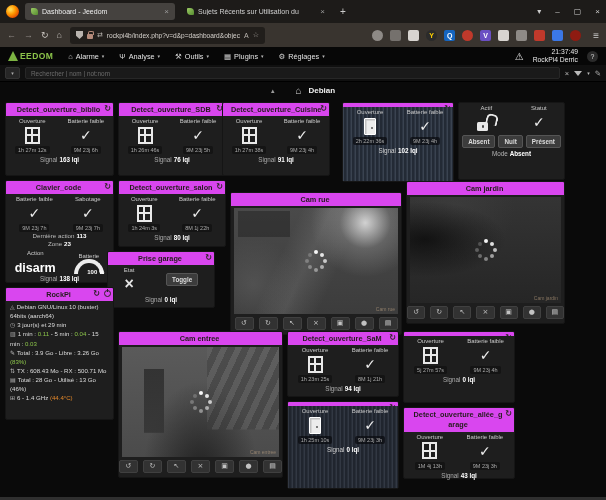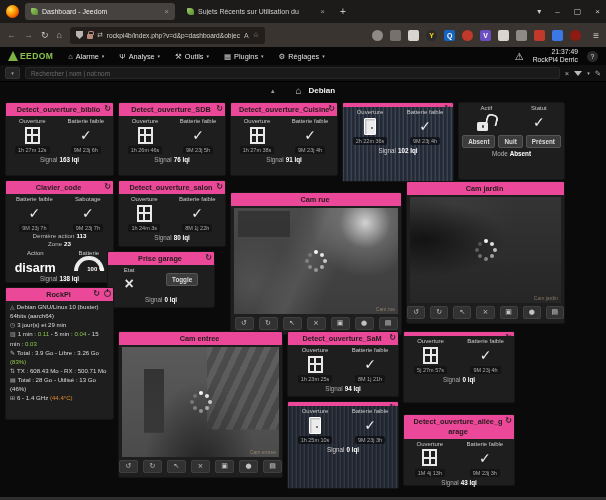--- a/index.html
+++ b/index.html
@@ -69,21 +69,21 @@
   .funnel{width:0;height:0;border-left:4px solid transparent;border-right:4px solid transparent;border-top:5px solid #b9b9b9}
 
   
   .content{position:relative;height:418px;background:#0a0a0a;overflow:hidden}
   .section-head{position:absolute;top:3px;left:0;right:0;display:flex;align-items:center;justify-content:center;gap:7px}
   .caret-up{color:#9a9a9a;font-size:7px;margin-right:14px}
   .home-ic{font-size:10px;color:#d9d9d9}
   .ptitle{font-size:8px;font-weight:bold;color:#f0f0f0}
 
   .tile{position:absolute;background:#1e1e1e;border:1px solid #151515;border-radius:2px;display:flex;flex-direction:column}
-  .tile-head{background:#ec4899;color:#241d1c;font-weight:bold;font-size:7.3px;text-align:center;
+  .tile-head{background:#d946ef;color:#241d1c;font-weight:bold;font-size:7.3px;text-align:center;
     padding:2px 10px 2px 8px;position:relative;border-radius:1px 1px 0 0;white-space:nowrap;overflow:hidden;flex:0 0 auto}
   .tile-head.wrap{white-space:normal;word-break:break-all;line-height:1.35}
   .refresh-ic{position:absolute;right:2px;top:1px;font-size:8px;color:#2c2423;cursor:pointer}
   .head-icons{position:absolute;right:2px;top:1px;display:flex;gap:4px;align-items:center}
   .power-ic{display:inline-block;width:7px;height:7px;border:1.5px solid #2c2423;border-radius:50%;position:relative}
   .power-ic::after{content:"";position:absolute;left:50%;top:-2.5px;width:1.5px;height:3.5px;margin-left:-.75px;background:#2c2423}
   .tile-cnt{flex:1;padding-top:2px}
   .striped .tile-cnt{background:repeating-linear-gradient(90deg,#3a4350 0 1px,#232a35 1px 3px,#2d3542 3px 4px)}
   .striped2 .tile-cnt{background:repeating-linear-gradient(90deg,#323843 0 1px,#20252e 1px 3px,#282e38 3px 4px)}
 
@@ -110,21 +110,21 @@
   .padlock::before{content:"";position:absolute;left:10px;top:-1px;width:8px;height:9px;border:2.5px solid #e8e8e8;border-bottom:none;border-radius:5px 5px 0 0;transform:rotate(14deg)}
   .keyhole{position:absolute;left:5.5px;bottom:3px;width:2px;height:3px;background:#444;border-radius:1px;z-index:1}
 
   .btn{background:#3c3c3c;border:1px solid #555;color:#ddd;font-size:6.3px;padding:2px 5px;border-radius:2px;cursor:pointer;font-weight:bold}
   .alarm-btns{display:flex;gap:3px;justify-content:center;margin-top:3px}
   .mode-line{text-align:center;font-size:6.3px;color:#b5b5b5;margin-top:2px}
   .mode-line b{color:#fff;margin-left:2px}
 
   .kv{text-align:center;font-size:6.2px;color:#bdbdbd;line-height:1.35}
   .kv b{color:#fff;margin-left:2px}
-  .clavier-bottom{display:flex;justify-content:space-around;align-items:flex-start;margin-top:1px}
+  .clavier-bottom{display:flex;justify-content:space-around;align-items:flex-end;margin-top:1px}
   .disarm{font-size:12.5px;font-weight:bold;color:#fff;margin-top:4px}
   .gauge-wrap{display:flex;flex-direction:column;align-items:center}
   .gauge{width:30px;height:15px;border:4px solid #ececec;border-bottom:none;border-radius:16px 16px 0 0}
   .gauge-label{font-size:6px;font-weight:bold;color:#fff;margin-top:-5px;margin-left:14px}
 
   .sys{padding:1px 4px;font-size:6.1px;color:#ddd;line-height:1.5}
   .sys .ic{color:#b5b5b5;margin-right:2px;font-size:6px;font-family:"DejaVu Sans",sans-serif}
   .green{color:#8bc34a}
   .orange{color:#e0862a}
 
@@ -151,34 +151,34 @@
   .cam-corner{position:absolute;right:3px;bottom:2px;font-size:5px;color:rgba(205,175,140,.55)}
   .cam-btns{flex:0 0 auto;display:flex;gap:5px;justify-content:center;align-items:center;padding:3px 0 4px 0}
   .cbtn{width:19px;height:13px;background:#323232;border:1px solid #404040;border-radius:2px;color:#c2c2c2;
     font-size:7px;line-height:11px;text-align:center;font-family:"DejaVu Sans",sans-serif;cursor:pointer}
 
   .bottom-strip{position:absolute;left:0;right:0;top:415px;height:3px;background:#2f2f2f}
 
   
   .t-biblio{left:5px;top:20px;width:109px;height:74px}
   .t-sdb{left:118px;top:20px;width:108px;height:74px}
-  .t-cuisine{left:230px;top:20px;width:108px;height:74px}
+  .t-cuisine{left:222px;top:20px;width:108px;height:74px}
   .t-porte-entree{left:342px;top:20px;width:112px;height:80px}
   .t-alarme{left:458px;top:20px;width:107px;height:78px}
   .t-clavier{left:5px;top:98px;width:109px;height:103px}
   .t-salon{left:118px;top:98px;width:108px;height:67px}
   .t-prise{left:107px;top:169px;width:108px;height:57px}
   .t-cam-rue{left:230px;top:110px;width:172px;height:143px}
   .t-cam-jardin{left:406px;top:99px;width:159px;height:143px}
   .t-rockpi{left:5px;top:205px;width:109px;height:133px}
   .t-cam-entree{left:118px;top:249px;width:165px;height:147px}
   .t-sam{left:287px;top:249px;width:112px;height:66px}
   .t-jardin-garage{left:403px;top:249px;width:112px;height:72px}
   .t-porte-garage{left:287px;top:319px;width:112px;height:88px}
-  .t-allee-garage{left:403px;top:332px;width:112px;height:72px}
+  .t-allee-garage{left:403px;top:325px;width:112px;height:72px}
 </style>
 </head>
 <body>
 
 <div class="screen">
 
   <div class="tabbar">
     <span class="ff-icon"></span>
     <div class="tab active">
       <span class="leaf"></span>

